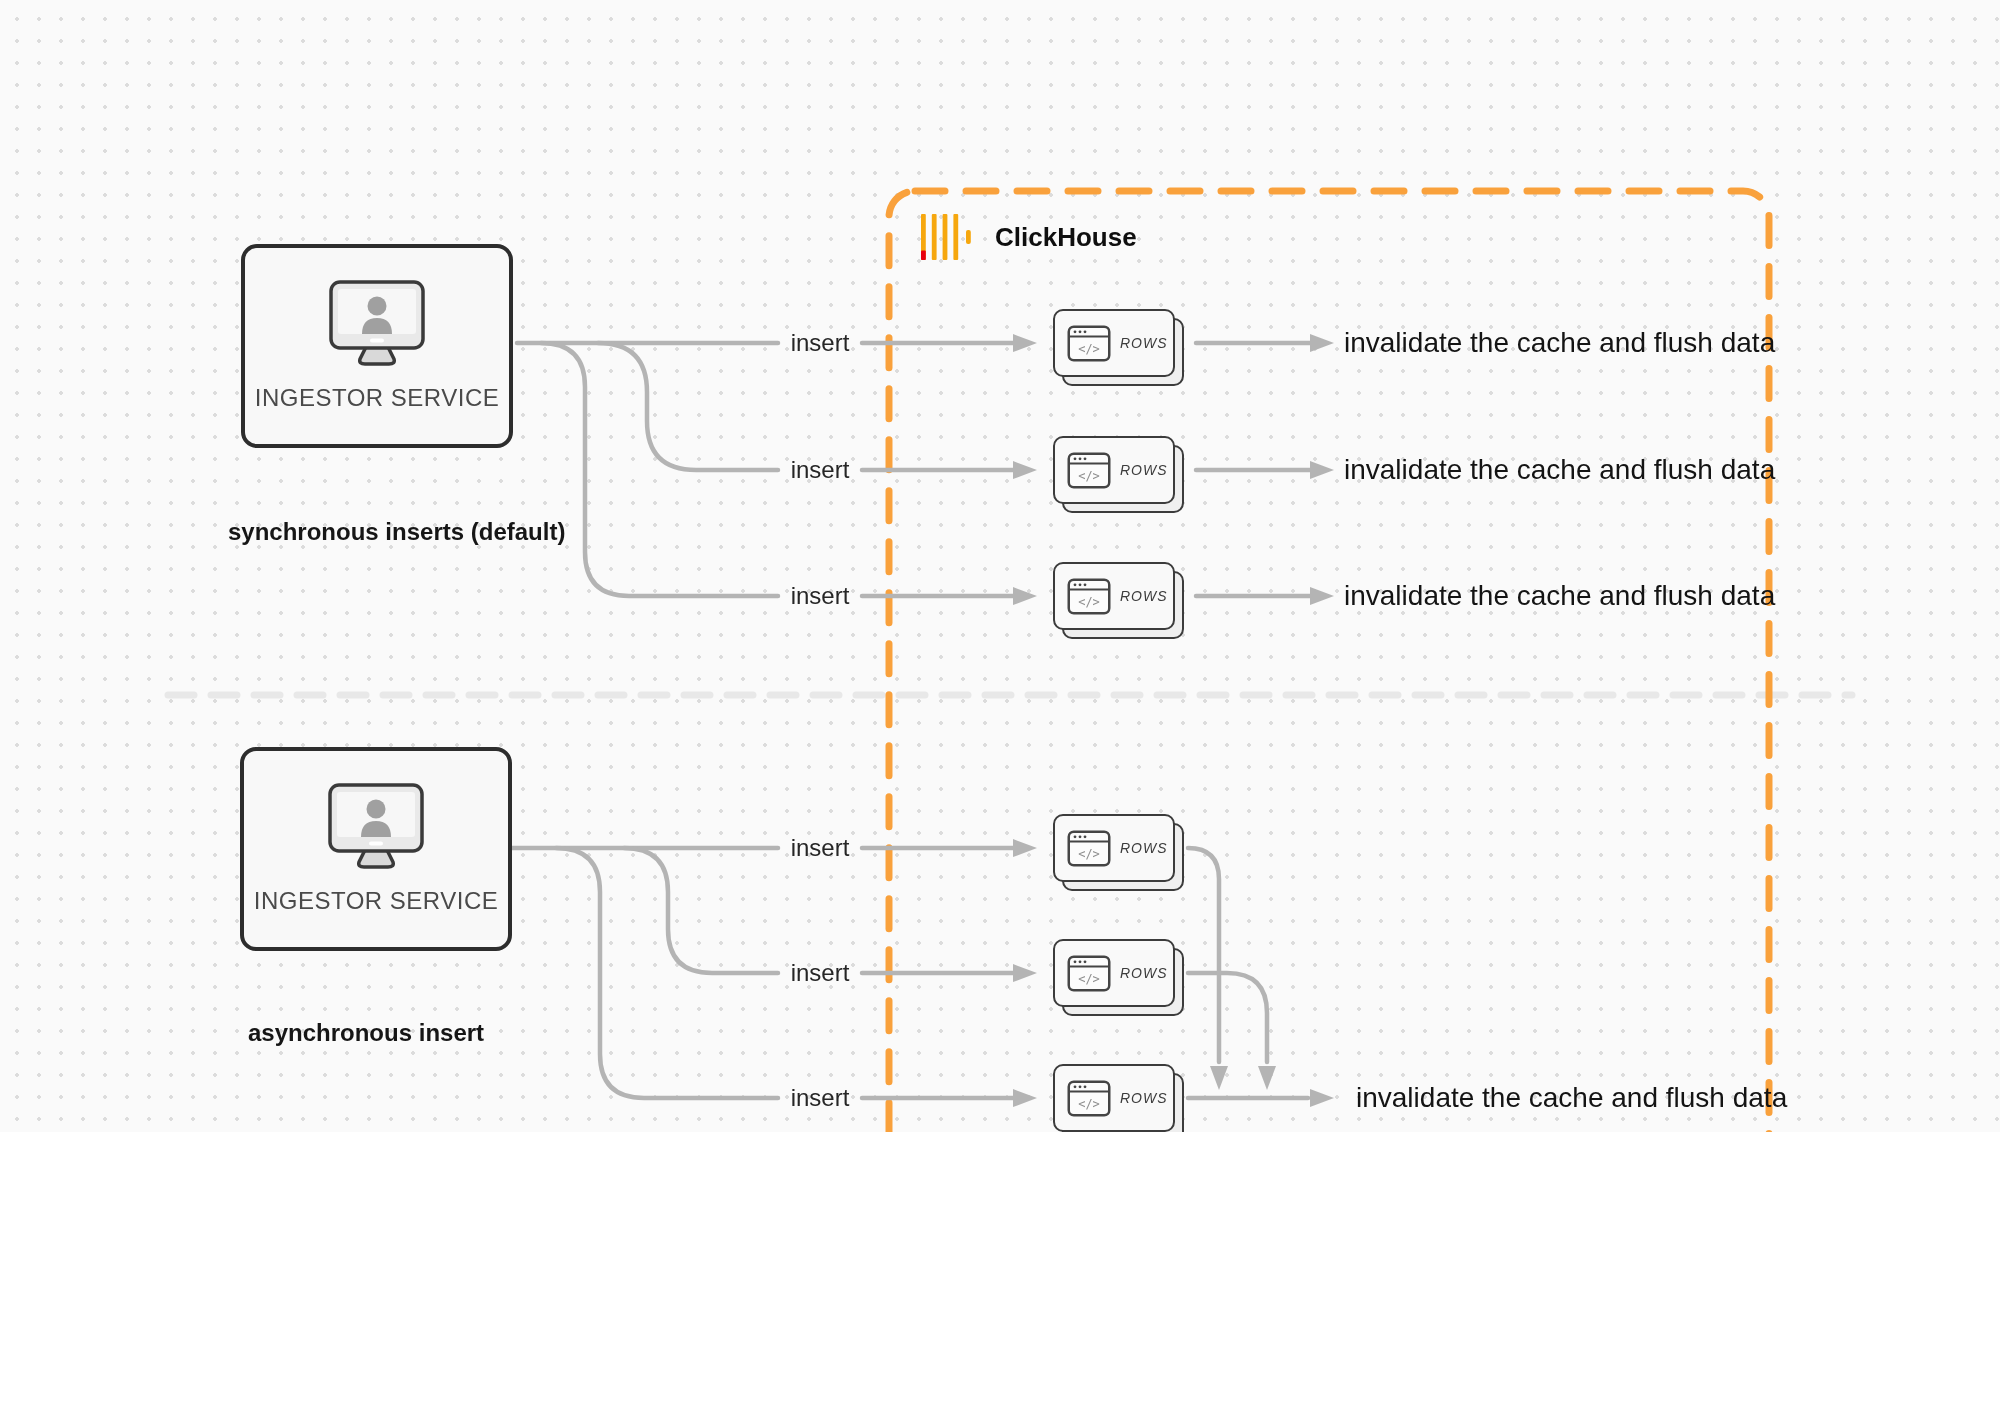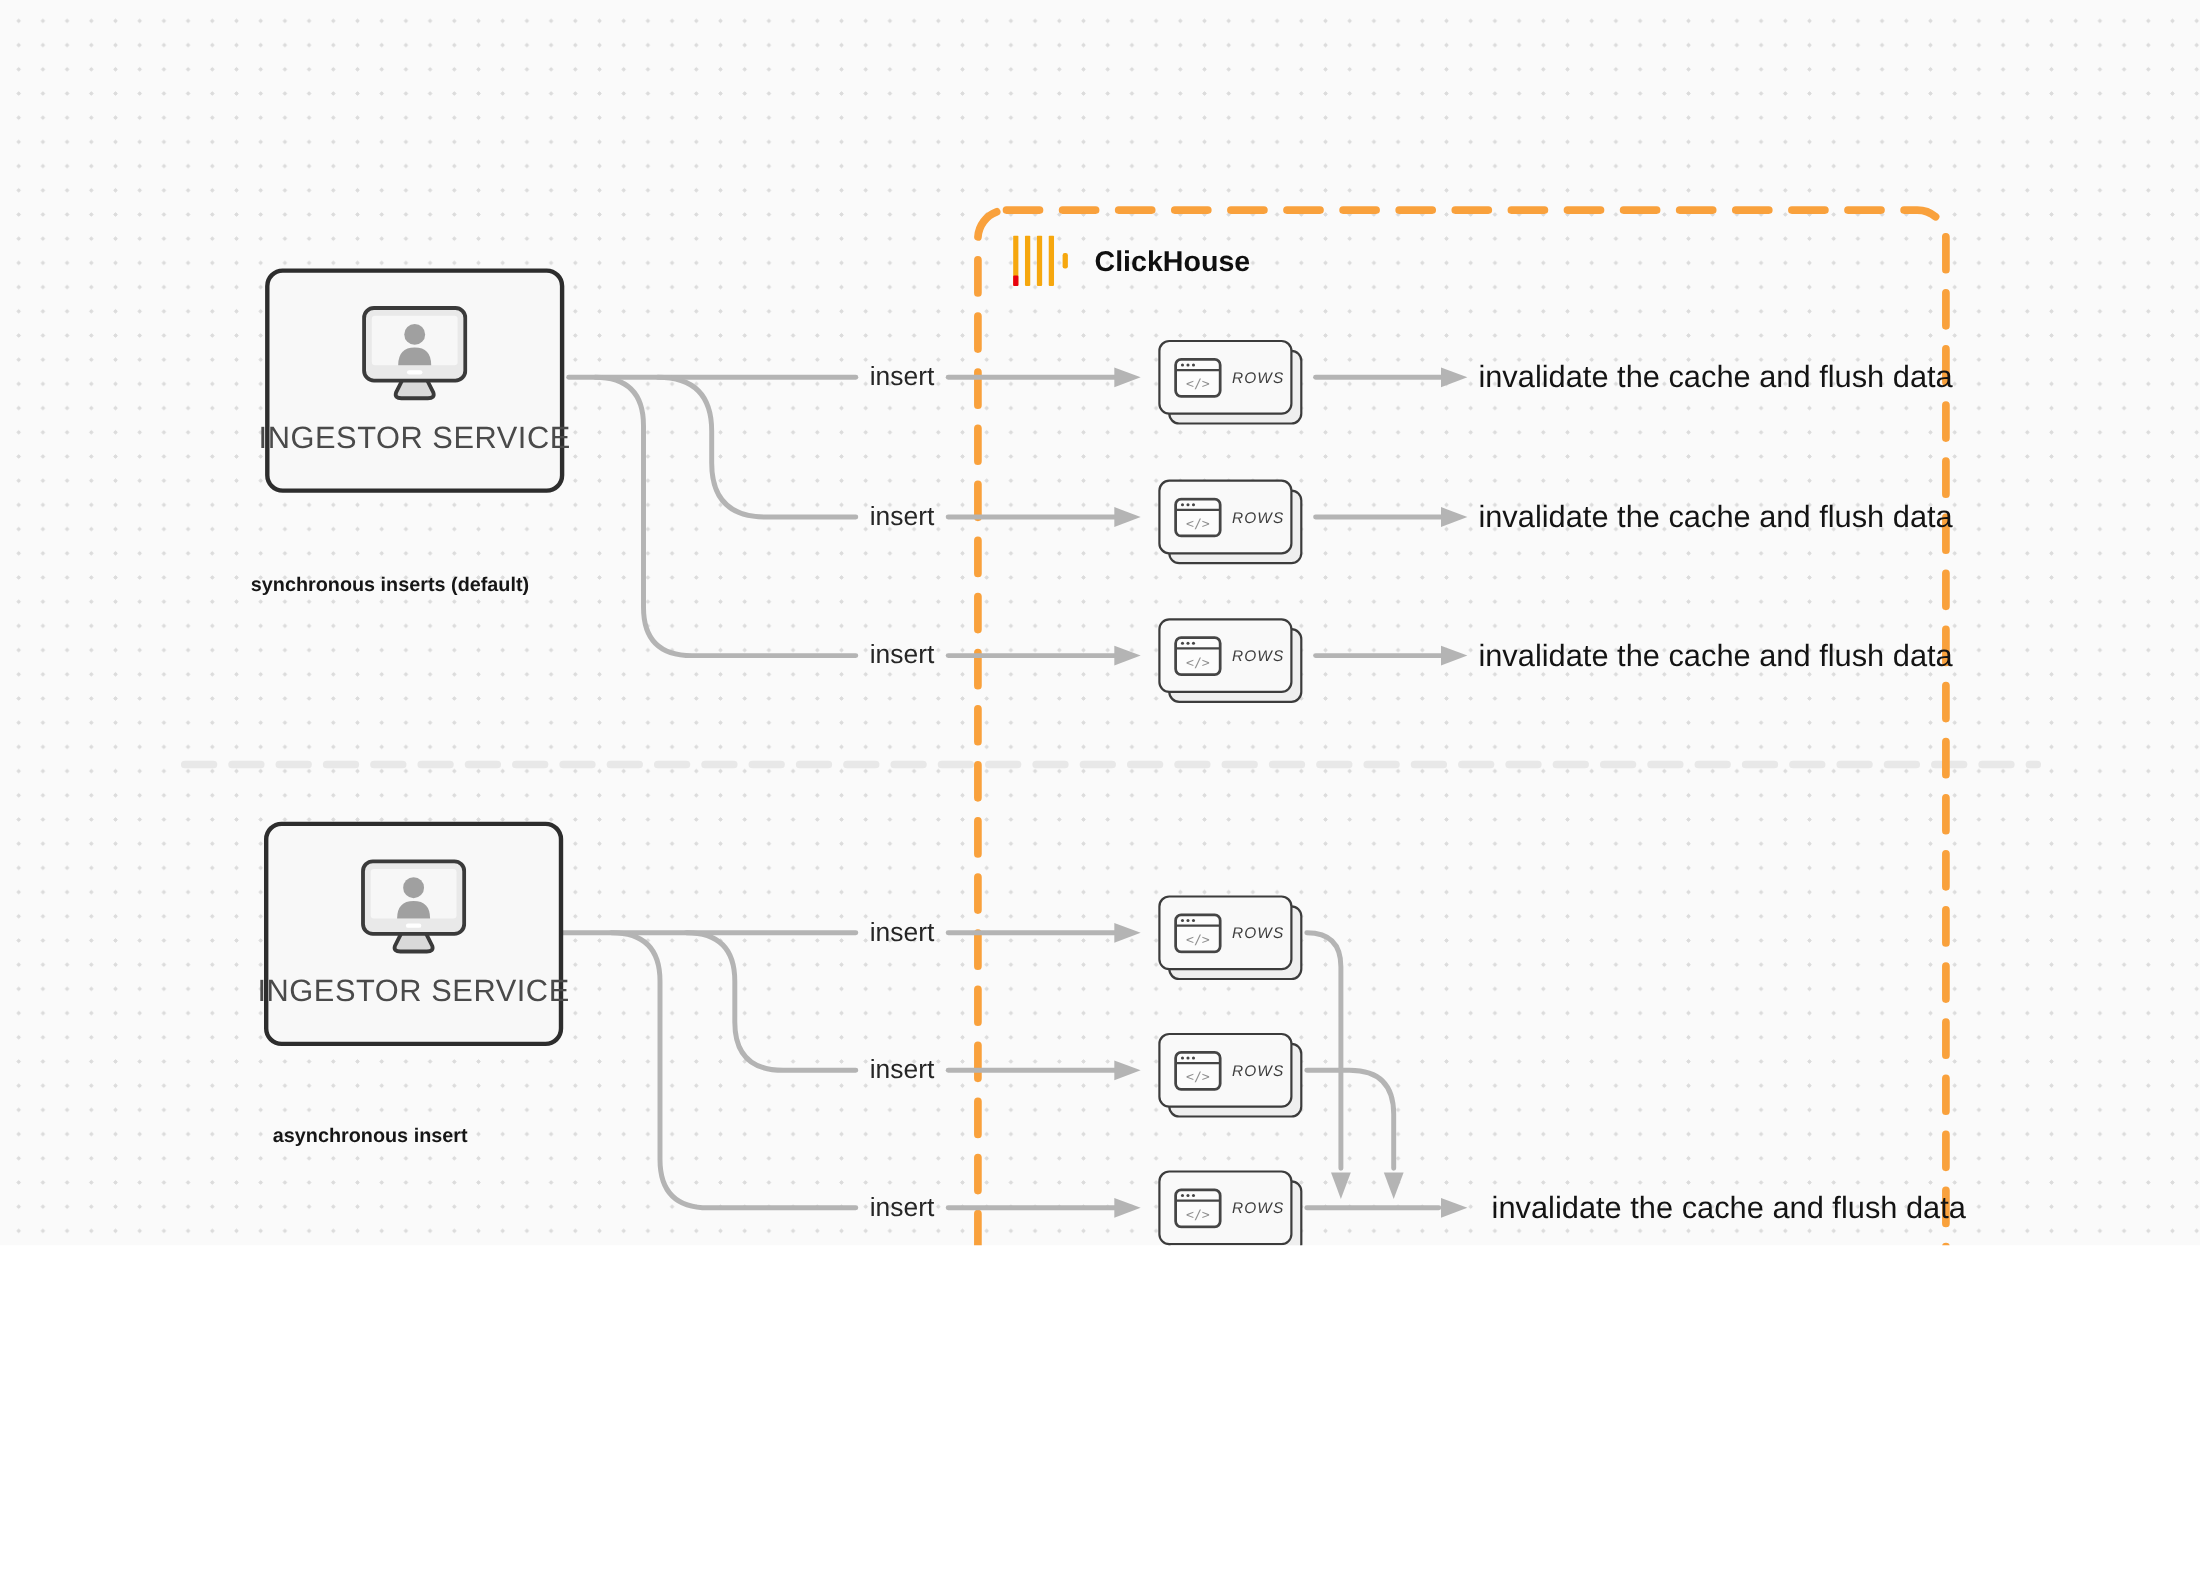--- a/index.html
+++ b/index.html
@@ -14,23 +14,23 @@
     overflow:hidden;
   }
   .connectors{position:absolute;left:0;top:0;pointer-events:none;}
 
   .service-box{
     position:absolute;width:272px;height:204px;
     background:#f8f8f8;border:4px solid #2d2d2d;border-radius:16px;
     box-sizing:border-box;
     display:flex;flex-direction:column;align-items:center;justify-content:center;gap:14px;
   }
-  .service-label{font-size:28px;color:#4a4a4a;letter-spacing:.5px;white-space:nowrap;}
-
-  .caption{position:absolute;transform:translateY(-50%);font-size:18px;font-weight:bold;color:#161616;white-space:nowrap;}
+  .service-label{font-size:24px;color:#4a4a4a;letter-spacing:.5px;white-space:nowrap;}
+
+  .caption{position:absolute;transform:translateY(-50%);font-size:24px;font-weight:bold;color:#161616;white-space:nowrap;}
 
   .ch-logo{position:absolute;display:flex;align-items:center;gap:22px;}
   .ch-logo-text{font-size:26px;font-weight:600;color:#0f0f0f;white-space:nowrap;}
 
   .insert-label{
     position:absolute;width:76px;text-align:center;transform:translateY(-50%);
     font-size:24px;color:#262626;white-space:nowrap;
   }
   .result-label{
     position:absolute;transform:translateY(-50%);

